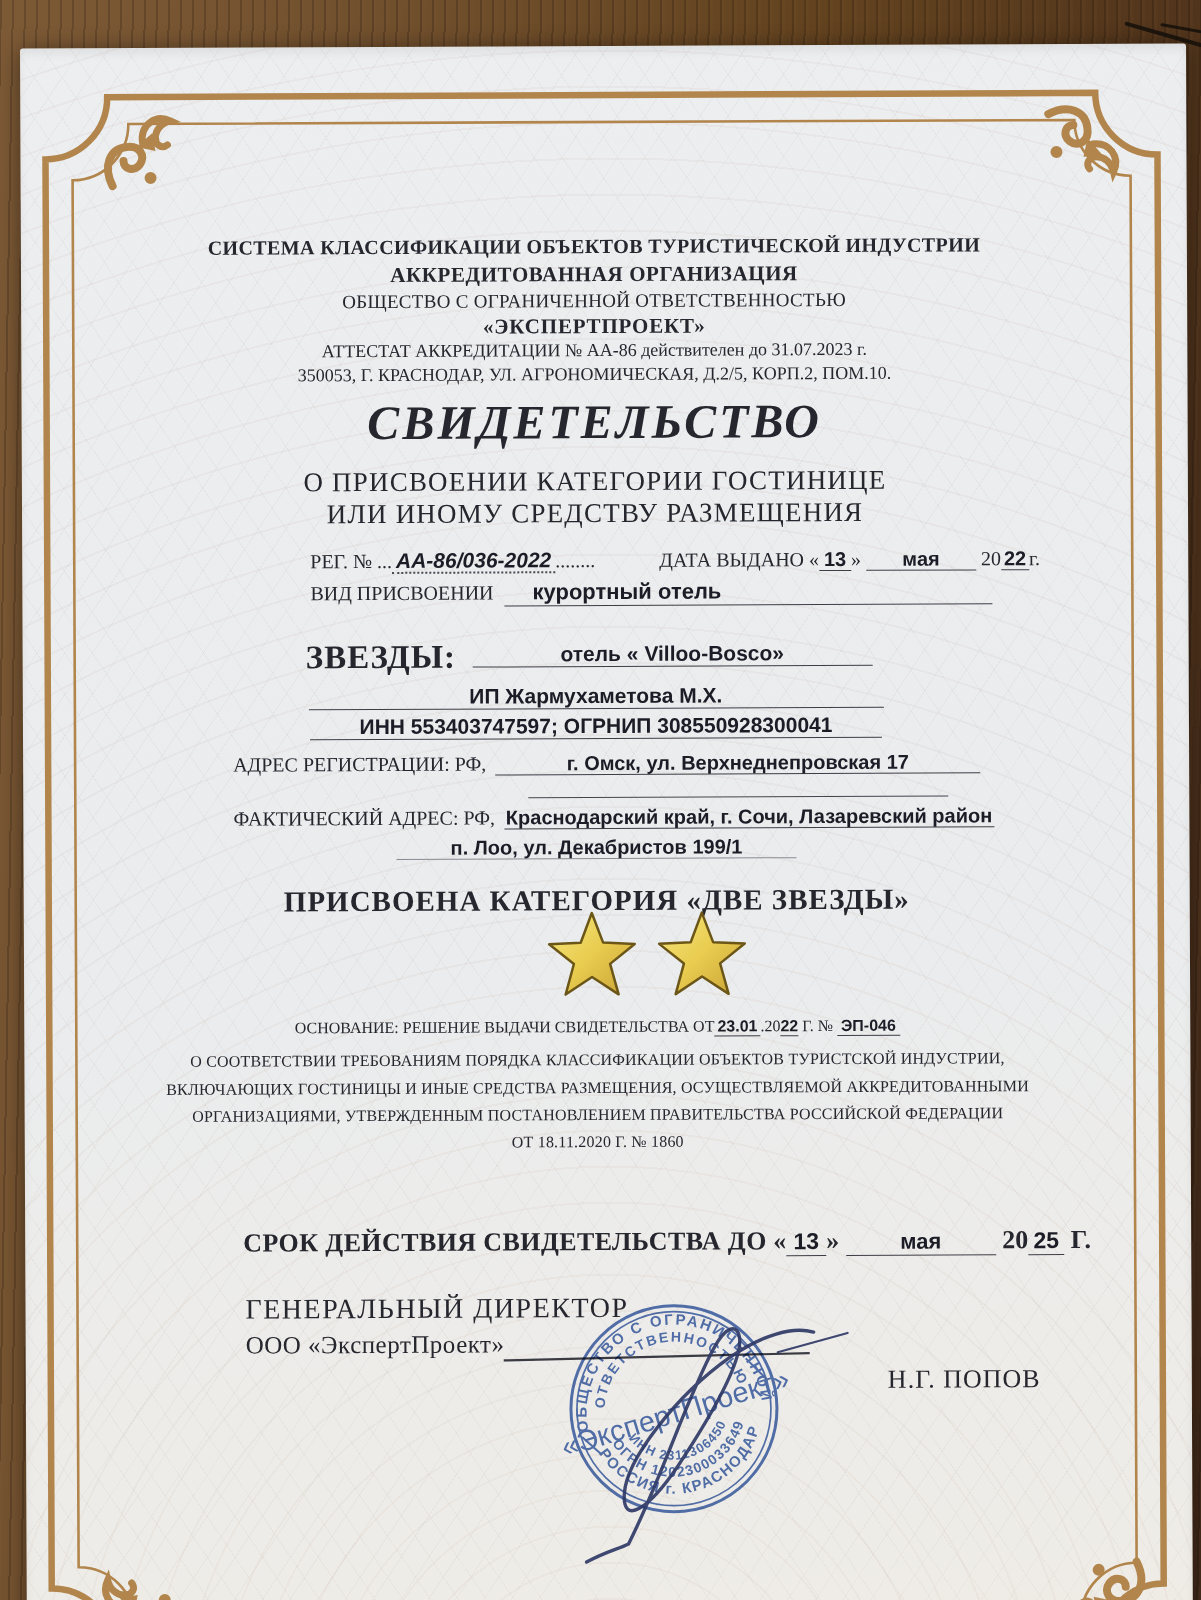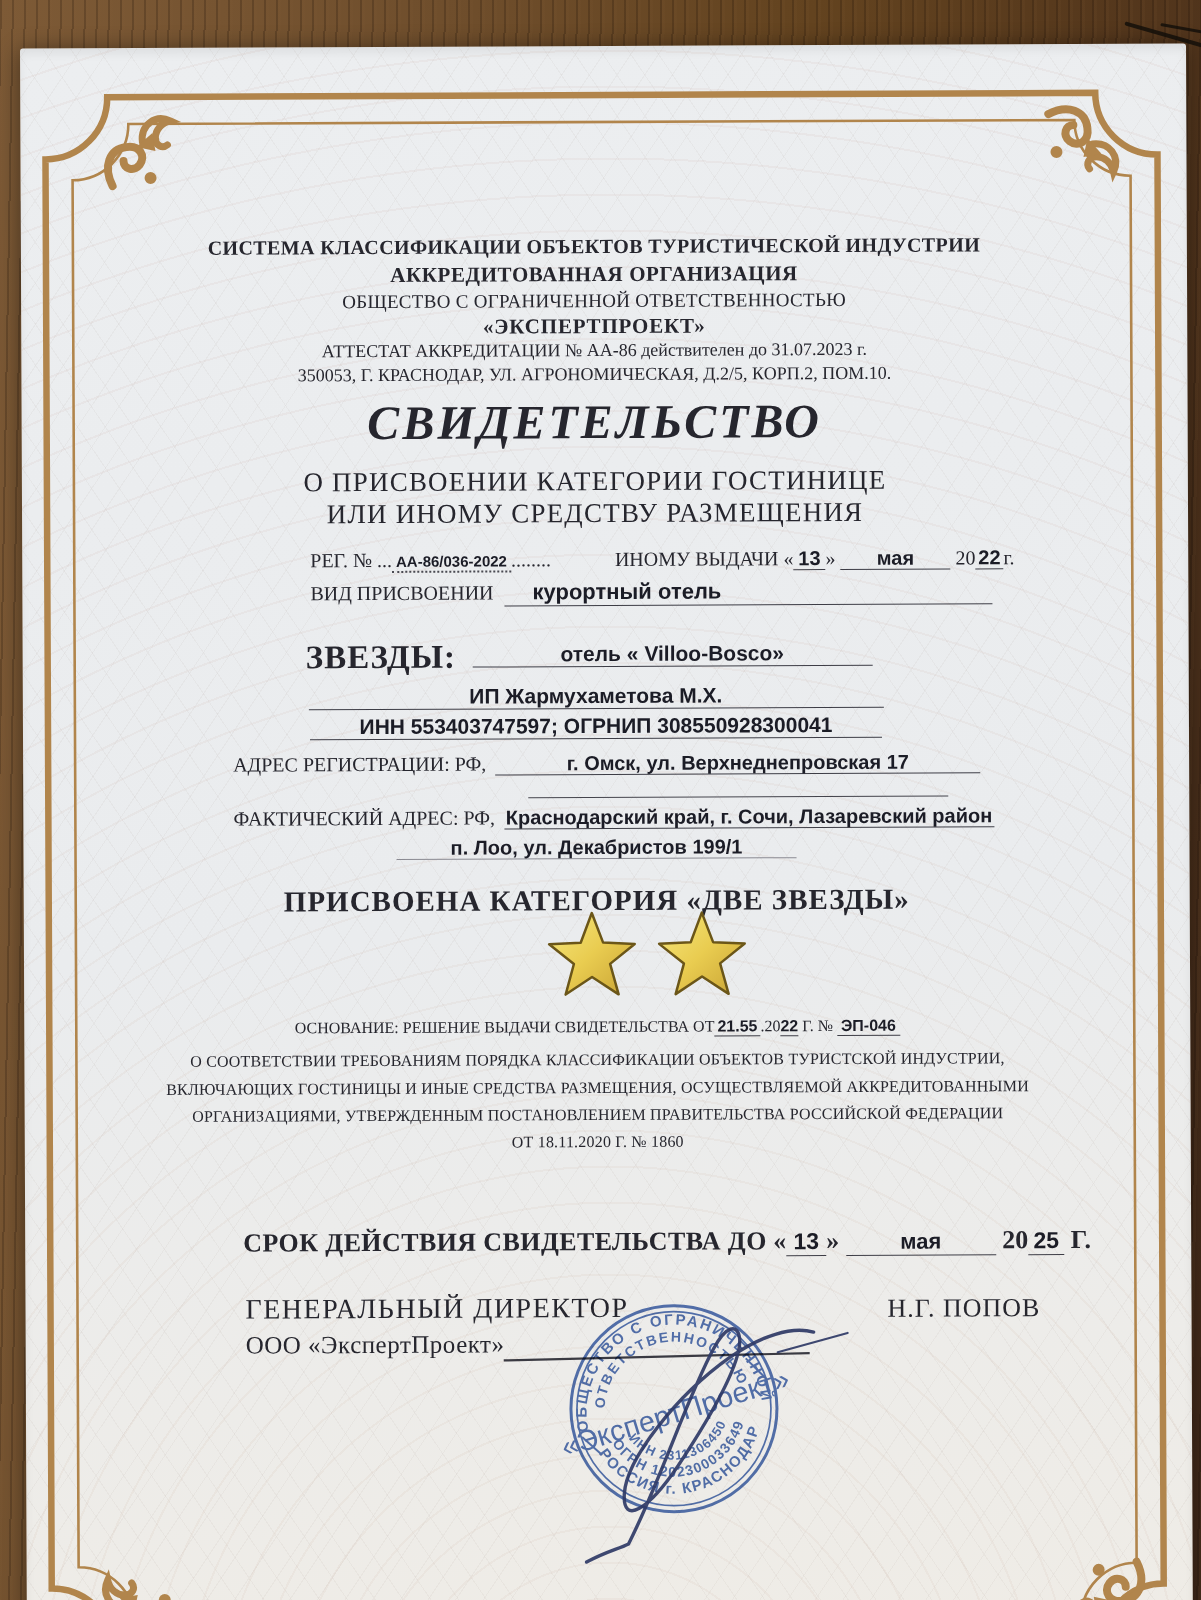--- a/index.html
+++ b/index.html
@@ -69,23 +69,23 @@
     <div class="row ctr serif" style="top:268px;font-size:21px;font-weight:bold;letter-spacing:.8px;">«ЭКСПЕРТПРОЕКТ»</div>
     <div class="row ctr serif" style="top:294px;font-size:18px;">АТТЕСТАТ АККРЕДИТАЦИИ № АА-86 действителен до 31.07.2023 г.</div>
     <div class="row ctr serif" style="top:318px;font-size:18px;">350053, Г. КРАСНОДАР, УЛ. АГРОНОМИЧЕСКАЯ, Д.2/5, КОРП.2, ПОМ.10.</div>
 
     <div class="row ctr serif" style="top:348px;font-size:48px;font-weight:bold;font-style:italic;letter-spacing:3px;">СВИДЕТЕЛЬСТВО</div>
     <div class="row ctr serif" style="top:420px;font-size:27px;letter-spacing:1.2px;">О ПРИСВОЕНИИ КАТЕГОРИИ ГОСТИНИЦЕ</div>
     <div class="row ctr serif" style="top:452px;font-size:27px;letter-spacing:1.2px;">ИЛИ ИНОМУ СРЕДСТВУ РАЗМЕЩЕНИЯ</div>
 
     <div class="row" style="top:502px;left:288px;font-size:20px;">
       <span class="serif">РЕГ. №</span>
-      <span class="serif">...</span><span class="fill udot" style="font-size:15px;padding:0 4px;">АА-86/036-2022</span><span class="serif">........</span>
+      <span class="serif">...</span><span class="fill udot" style="font-size:21px;padding:0 4px;font-style:italic;">АА-86/036-2022</span><span class="serif">........</span>
       <span style="display:inline-block;width:54px;"></span>
-      <span class="serif">ИНОМУ ВЫДАЧИ</span>
+      <span class="serif">ДАТА ВЫДАНО</span>
       <span class="serif">«</span><span class="fill u" style="width:32px;font-size:20px;">13</span><span class="serif">»</span>
       <span class="fill u" style="width:110px;font-size:20px;">мая</span>
       <span class="serif">20</span><span class="fill u" style="width:28px;font-size:20px;">22</span><span class="serif">г.</span>
     </div>
 
     <div class="row" style="top:534px;left:288px;font-size:20px;">
       <span class="serif">ВИД ПРИСВОЕНИИ</span>
       <span class="fill u" style="width:460px;font-size:22px;text-align:left;padding-left:28px;margin-left:6px;">курортный отель</span>
     </div>
 
@@ -126,40 +126,40 @@
           </defs>
         <polygon points="48,5 59.2,34.6 90.8,36.1 66.1,55.9 74.5,86.4 48,69 21.5,86.4 29.9,55.9 5.2,36.1 36.8,34.6" fill="url(#sg1)" stroke="#6b5618" stroke-width="2.5" stroke-linejoin="round"></polygon>
       </svg>
       <svg width="100" height="100" viewBox="0 0 96 100">
         <polygon points="48,5 59.2,34.6 90.8,36.1 66.1,55.9 74.5,86.4 48,69 21.5,86.4 29.9,55.9 5.2,36.1 36.8,34.6" fill="url(#sg1)" stroke="#6b5618" stroke-width="2.5" stroke-linejoin="round"></polygon>
       </svg>
     </div>
 
     <div class="row ctr" style="top:972px;font-size:16px;">
       <span class="serif" style="font-weight:normal;">ОСНОВАНИЕ:</span>
-      <span class="serif">РЕШЕНИЕ ВЫДАЧИ СВИДЕТЕЛЬСТВА ОТ</span><span class="fill u" style="font-size:16px;padding:0 3px;">21.55</span><span class="serif">.20</span><span class="fill u" style="font-size:16px;">22</span>
+      <span class="serif">РЕШЕНИЕ ВЫДАЧИ СВИДЕТЕЛЬСТВА ОТ</span><span class="fill u" style="font-size:16px;padding:0 3px;">23.01</span><span class="serif">.20</span><span class="fill u" style="font-size:16px;">22</span>
       <span class="serif">Г. №</span>
       <span class="fill u" style="font-size:16px;padding:0 4px;">ЭП-046</span>
     </div>
     <div class="row ctr serif" style="top:1005px;font-size:16px;letter-spacing:.2px;">О СООТВЕТСТВИИ ТРЕБОВАНИЯМ ПОРЯДКА КЛАССИФИКАЦИИ ОБЪЕКТОВ  ТУРИСТСКОЙ ИНДУСТРИИ,</div>
     <div class="row ctr serif" style="top:1033px;font-size:16px;letter-spacing:.2px;">ВКЛЮЧАЮЩИХ ГОСТИНИЦЫ И ИНЫЕ СРЕДСТВА РАЗМЕЩЕНИЯ, ОСУЩЕСТВЛЯЕМОЙ АККРЕДИТОВАННЫМИ</div>
     <div class="row ctr serif" style="top:1060px;font-size:16px;letter-spacing:.2px;">ОРГАНИЗАЦИЯМИ, УТВЕРЖДЕННЫМ ПОСТАНОВЛЕНИЕМ ПРАВИТЕЛЬСТВА РОССИЙСКОЙ ФЕДЕРАЦИИ</div>
     <div class="row ctr serif" style="top:1087px;font-size:16px;letter-spacing:.2px;">ОТ 18.11.2020 Г. № 1860</div>
 
     <div class="row" style="top:1152px;left:218px;font-size:26px;">
       <span class="serif" style="font-weight:bold;letter-spacing:.4px;">СРОК ДЕЙСТВИЯ СВИДЕТЕЛЬСТВА ДО</span>
       <span class="serif" style="font-weight:bold;">«</span><span class="fill u" style="width:40px;font-size:23px;">13</span><span class="serif" style="font-weight:bold;">»</span>
       <span class="fill u" style="width:150px;font-size:22px;">мая</span>
       <span class="serif" style="font-weight:bold;">20</span><span class="fill u" style="width:36px;font-size:23px;margin-top:32px;">25</span>
       <span class="serif" style="font-weight:bold;">Г.</span>
     </div>
 
     <div class="row serif" style="top:1246px;left:220px;font-size:28px;letter-spacing:1.5px;">ГЕНЕРАЛЬНЫЙ ДИРЕКТОР</div>
     <div class="row serif" style="top:1284px;left:220px;font-size:25px;letter-spacing:.5px;">ООО «ЭкспертПроект»</div>
-    <div class="row serif" style="top:1249px;left:862px;font-size:26px;letter-spacing:1px;">Н.Г. ПОПОВ</div>
+    <div class="row serif" style="top:1320px;left:862px;font-size:26px;letter-spacing:1px;">Н.Г. ПОПОВ</div>
 
     <svg class="overlay" width="1166" height="1570" viewBox="0 0 1166 1570">
       <line x1="478" y1="1314" x2="784" y2="1308" stroke="#3a3a42" stroke-width="2.2"></line>
       <g opacity="0.88" style="mix-blend-mode:multiply;">
         <g transform="translate(648,1363)">
           <defs>
             <path id="arcT1" d="M -88,4 A 88,88 0 0 1 88,4"></path>
             <path id="arcT2" d="M -70,3 A 70,70 0 0 1 70,3"></path>
             <path id="arcB1" d="M -57,-6 A 57,57 0 0 0 57,-6"></path>
             <path id="arcB2" d="M -73,-5 A 73,73 0 0 0 73,-5"></path>

